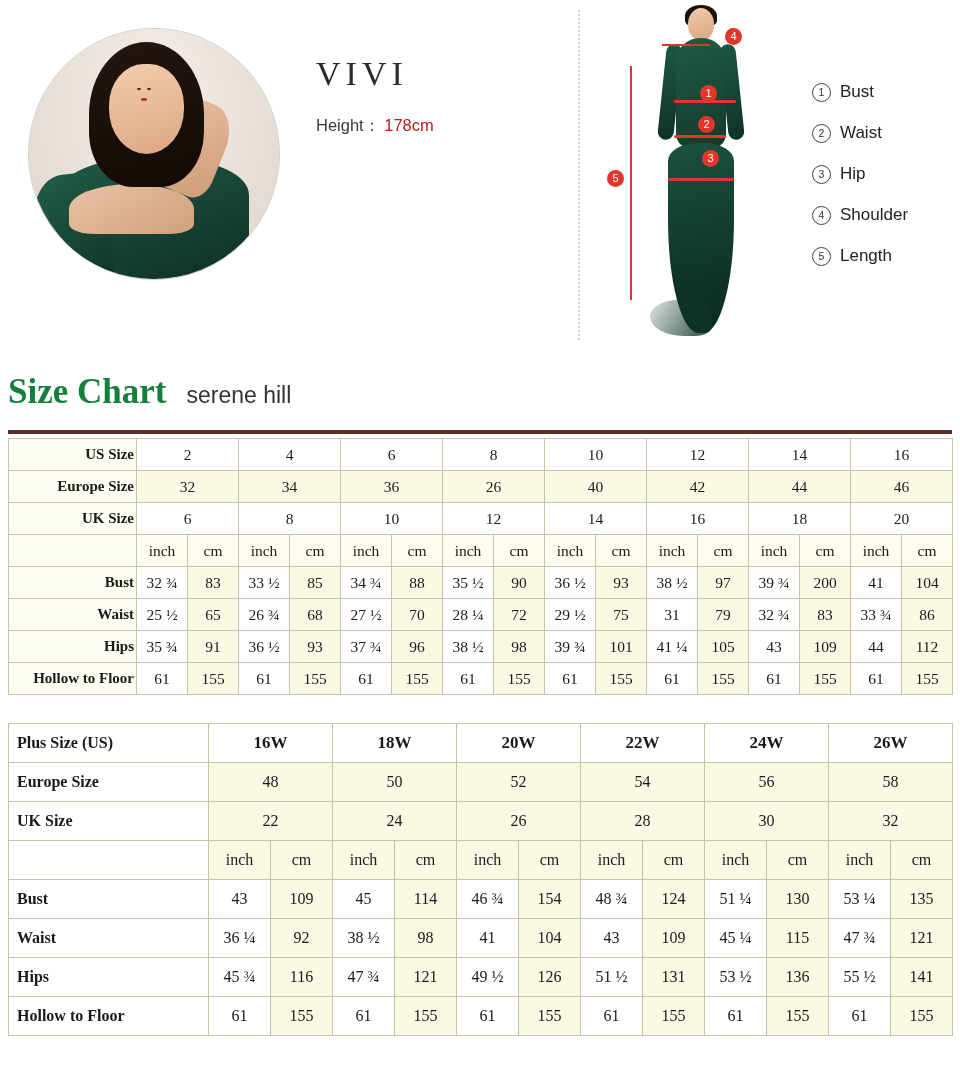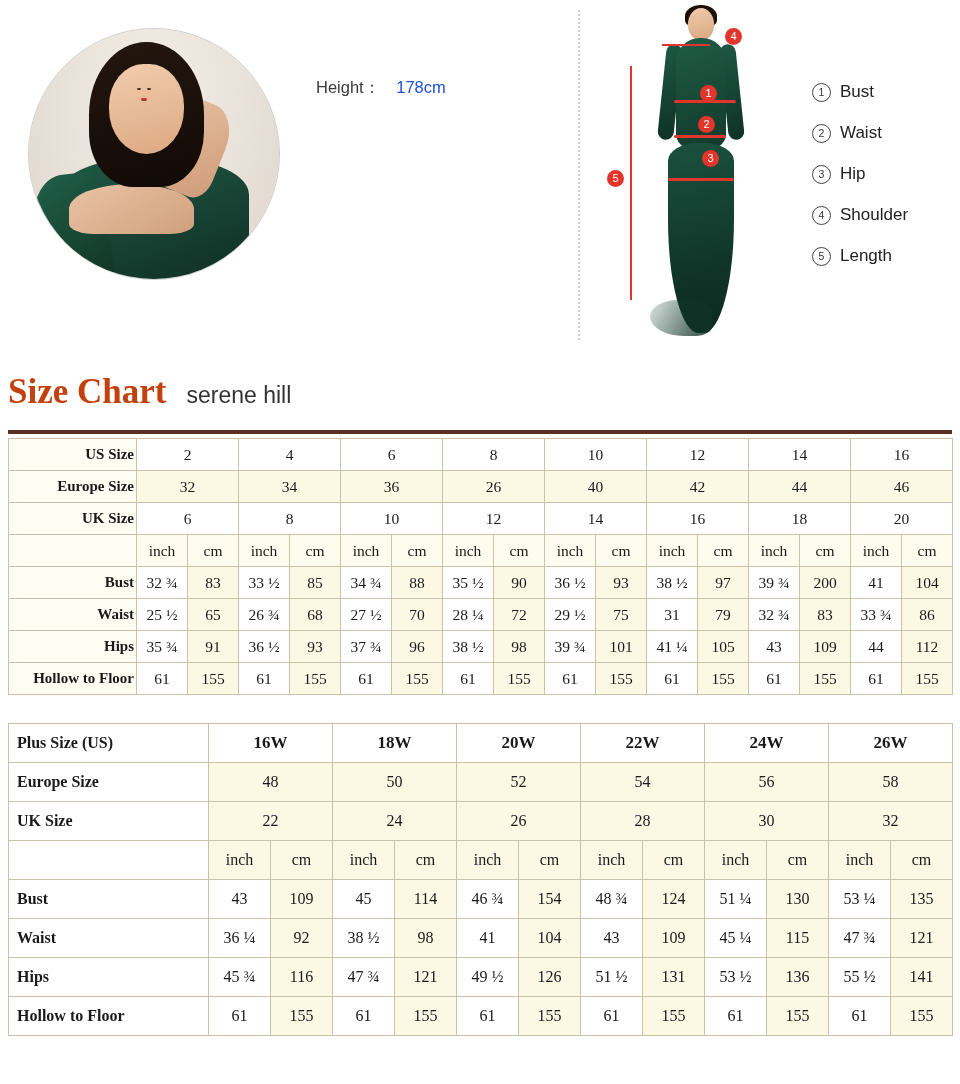--- a/index.html
+++ b/index.html
@@ -136,21 +136,21 @@
     margin-left: 16px;
   }
   .vivi-line {
     font-family: "Liberation Sans", sans-serif;
     font-size: 16.5px;
     color: #3b3b3b;
     margin-top: 22px;
     white-space: nowrap;
   }
   .vivi-line .lbl { color: #3b3b3b; }
-  .vivi-line .val { margin-left: 16px; color: #1d4ed8; }
+  .vivi-line .val { margin-left: 4px; color: #b91c1c; }
   .vivi-l1 { margin-left: 16px; }
   .vivi-l2 { margin-left: 0px; }
   .vivi-l3 { margin-left: 32px; }
 
   
   .vdots {
     position: absolute;
     left: 578px;
     top: 10px;
     height: 330px;
@@ -279,21 +279,21 @@
   .chart-head {
     position: relative;
     margin-top: 2px;
     padding-left: 8px;
     height: 66px;
   }
   .chart-head .big {
     font-family: "Liberation Serif", serif;
     font-size: 35px;
     font-weight: 700;
-    color: #c2410c;
+    color: #15803d;
     display: inline-block;
     vertical-align: baseline;
   }
   .chart-head .sub {
     font-family: Liberation Sans, sans-serif;
     font-size: 23px;
     color: #333;
     display: inline-block;
     margin-left: 16px;
     vertical-align: baseline;
@@ -382,20 +382,21 @@
       <div class="m-hair"></div>
       <div class="m-face">
         <div class="m-eye-l"></div>
         <div class="m-eye-r"></div>
         <div class="m-lip"></div>
       </div>
     </div>
   </div>
 
   <div class="vivi-block">
+    <div class="vivi-title">VIVI</div>
 
     <div class="vivi-line vivi-l1">
       <span class="lbl">Height：</span><span class="val">178cm</span>
     </div>
 
 
   </div>
 
   <div class="vdots"></div>
 

